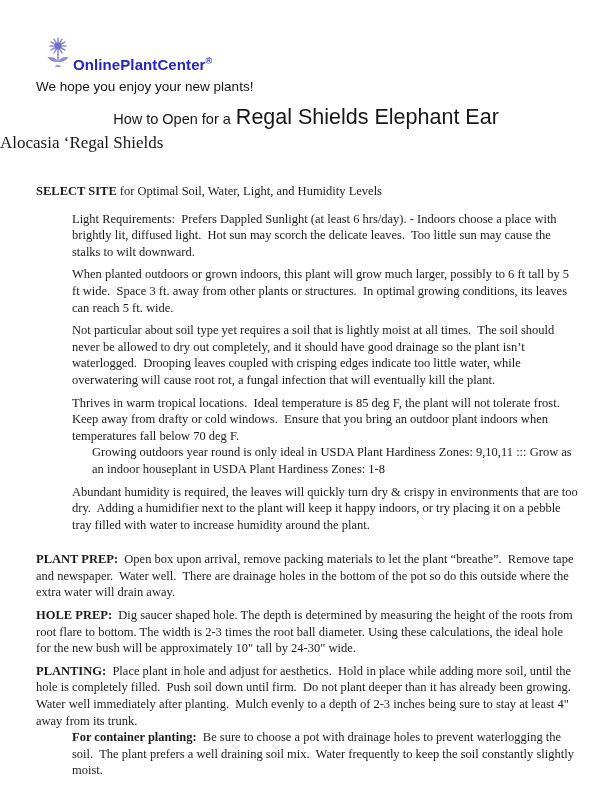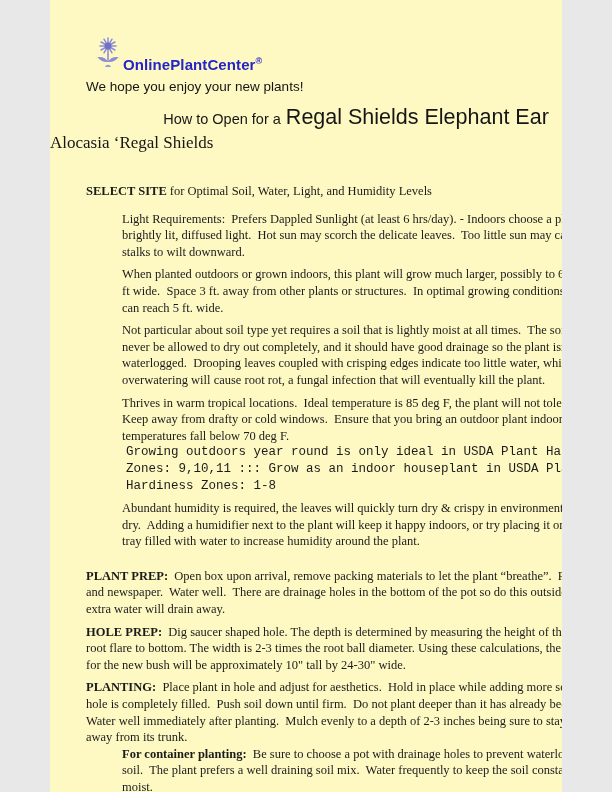--- a/index.html
+++ b/index.html
@@ -1,20 +1,20 @@
 <!DOCTYPE html>
 <html><head>
 <meta charset="utf-8">
 <style>
   html,body { margin:0; padding:0; background:#e8e8e8; }
   .page {
     position:relative;
-    width:512px; height:792px;
+    width:612px; height:792px;
     margin:0 auto;
-    background:#fef9c3;
+    background:#ffffff;
     color:#1b1b1b;
     font-family:"Liberation Serif", serif;
     overflow:hidden;
   }
 
   
   .logo { position:absolute; left:45px; top:37px; width:26px; height:33px; }
   .brand {
     position:absolute; left:73px; top:56px;
     font-family:"Liberation Sans", sans-serif;
@@ -45,21 +45,21 @@
   }
 
   
   .doc {
     position:absolute; left:36px; top:183px; width:542px;
     font-size:12.5px; line-height:16.6px; color:#1b1b1b;
   }
   .doc p { margin:0 0 6px 0; white-space:pre-wrap; }
   .doc p.heading-line { margin-bottom:11px; }
   .doc p.indent  { margin-left:36px; }
-  .doc p.indent2 { margin-left:40px;font-family:Liberation Mono, monospace; }
+  .doc p.indent2 { margin-left:56px; }
   .doc p.nogap   { margin-bottom:0; }
   .doc p.gap-after { margin-bottom:18px; }
   .lead { font-weight:bold; }
   .bold { font-weight:bold; }
 </style>
 </head>
 <body>
 
 <div class="page">
 

